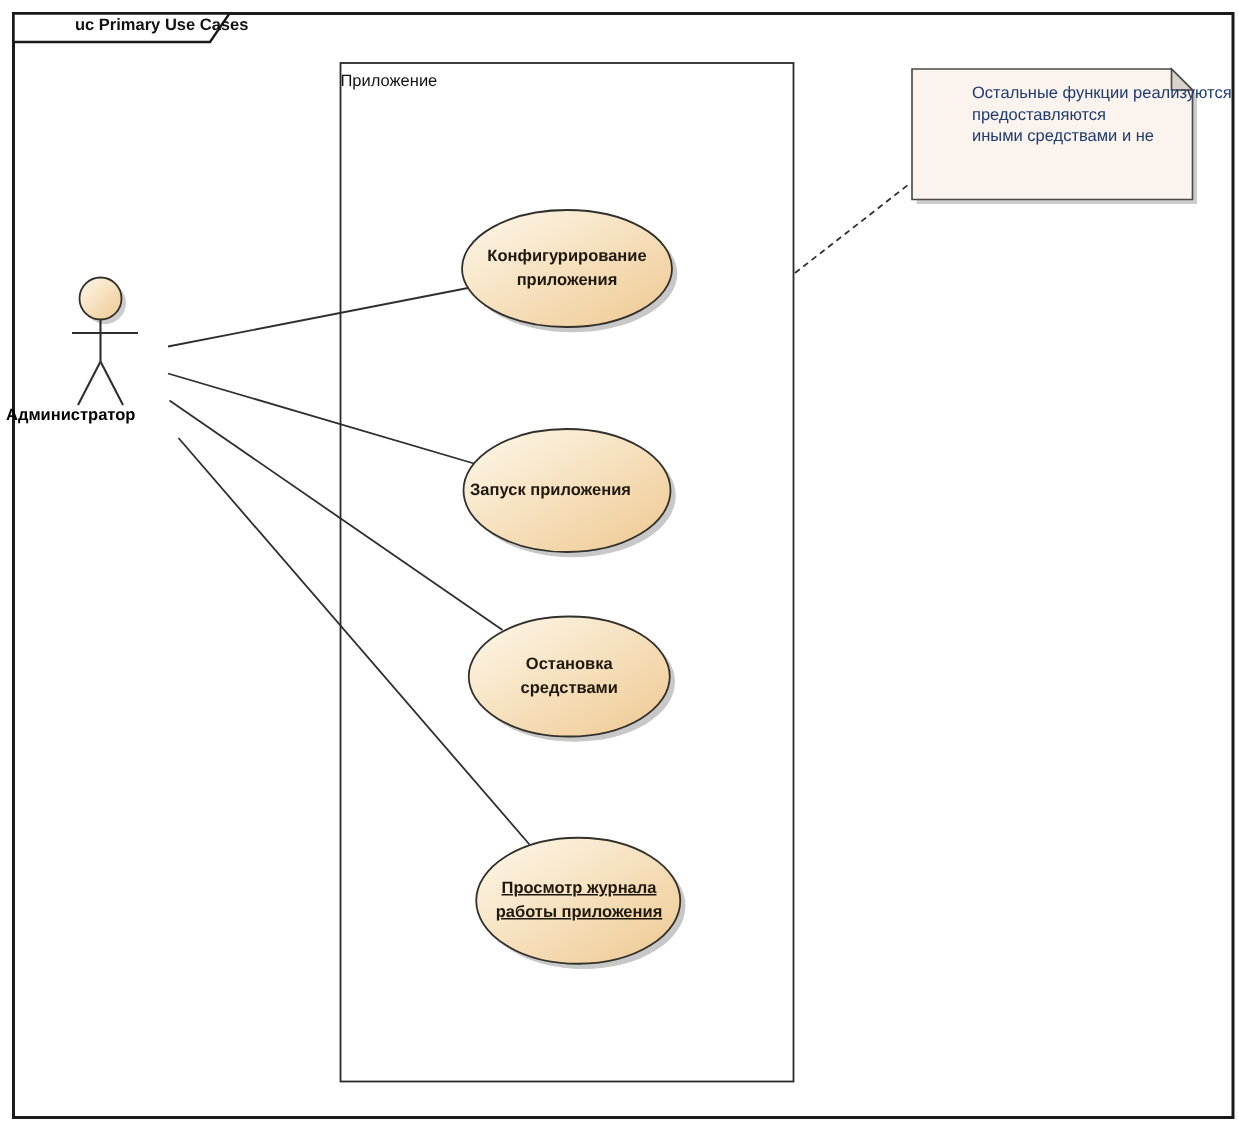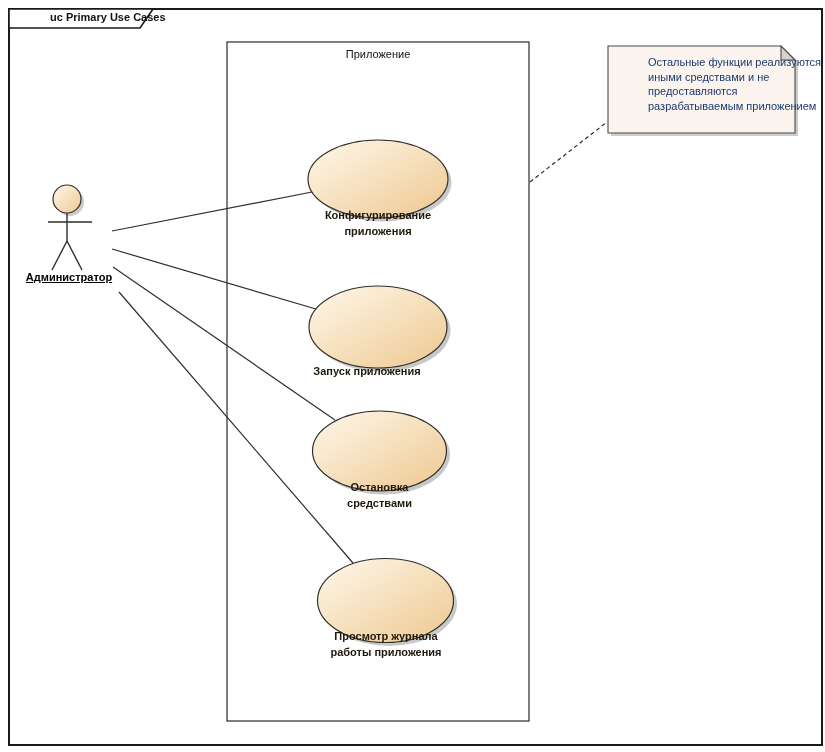--- a/index.html
+++ b/index.html
@@ -6,27 +6,27 @@
   .canvas{
     position:relative;width:825px;height:752px;background:#ffffff;
     font-family:"Liberation Sans", sans-serif;overflow:hidden;
   }
   svg.layer{position:absolute;left:0;top:0;}
   .label{position:absolute;color:#000;}
   .frame-title{
     left:14px;top:11px;font-size:11px;font-weight:bold;color:#111;white-space:nowrap;margin-left:36px;
   }
   .boundary-title{
-    left:227px;top:48px;width:302px;text-align:center;font-size:11px;color:#111;
+    left:227px;top:48px;width:302px;text-align:left;font-size:11px;color:#111;
   }
   .uc-label{
-    text-align:center;font-size:11px;font-weight:bold;line-height:16px;color:#1f180d;margin-top:44px;
+    text-align:center;font-size:11px;font-weight:bold;line-height:16px;color:#1f180d;
   }
   .actor-label{
-    left:4px;top:271px;width:130px;text-align:center;font-size:11px;font-weight:bold;color:#000;text-decoration:underline;
+    left:4px;top:271px;width:130px;font-size:11px;font-weight:bold;color:#000;
   }
   .note-text{
     left:616px;top:55px;width:178px;font-size:11px;line-height:14.5px;color:#1E3A6E;
   }
   .note-line{white-space:nowrap;margin-left:32px;}
 </style>
 </head>
 <body>
 
 <div class="canvas">
@@ -82,24 +82,23 @@
   <div class="label frame-title">uc Primary Use Cases</div>
 
   <div class="label boundary-title">Приложение</div>
 
   <div class="label uc-label" style="left:313px;top:163px;width:130px;">Конфигурирование приложения</div>
 
   <div class="label uc-label" style="left:308px;top:319px;width:118px;">Запуск приложения</div>
 
   <div class="label uc-label" style="left:323px;top:435px;width:113px;">Остановка средствами</div>
 
-  <div class="label uc-label" style="left:315px;top:584px;width:142px;">Просмотр журнала работы приложения</div>
+  <div class="label uc-label" style="left:315px;top:584px;width:142px;text-decoration:underline;">Просмотр журнала работы приложения</div>
 
   <div class="label actor-label">Администратор</div>
 
   <div class="label note-text">
     <div class="note-line">Остальные функции реализуются</div>
+    <div class="note-line">предоставляются</div>
     <div class="note-line">иными средствами и не</div>
-    <div class="note-line">предоставляются</div>
-    <div class="note-line">разрабатываемым приложением</div>
   </div>
 
 </div>
 
 </body></html>

